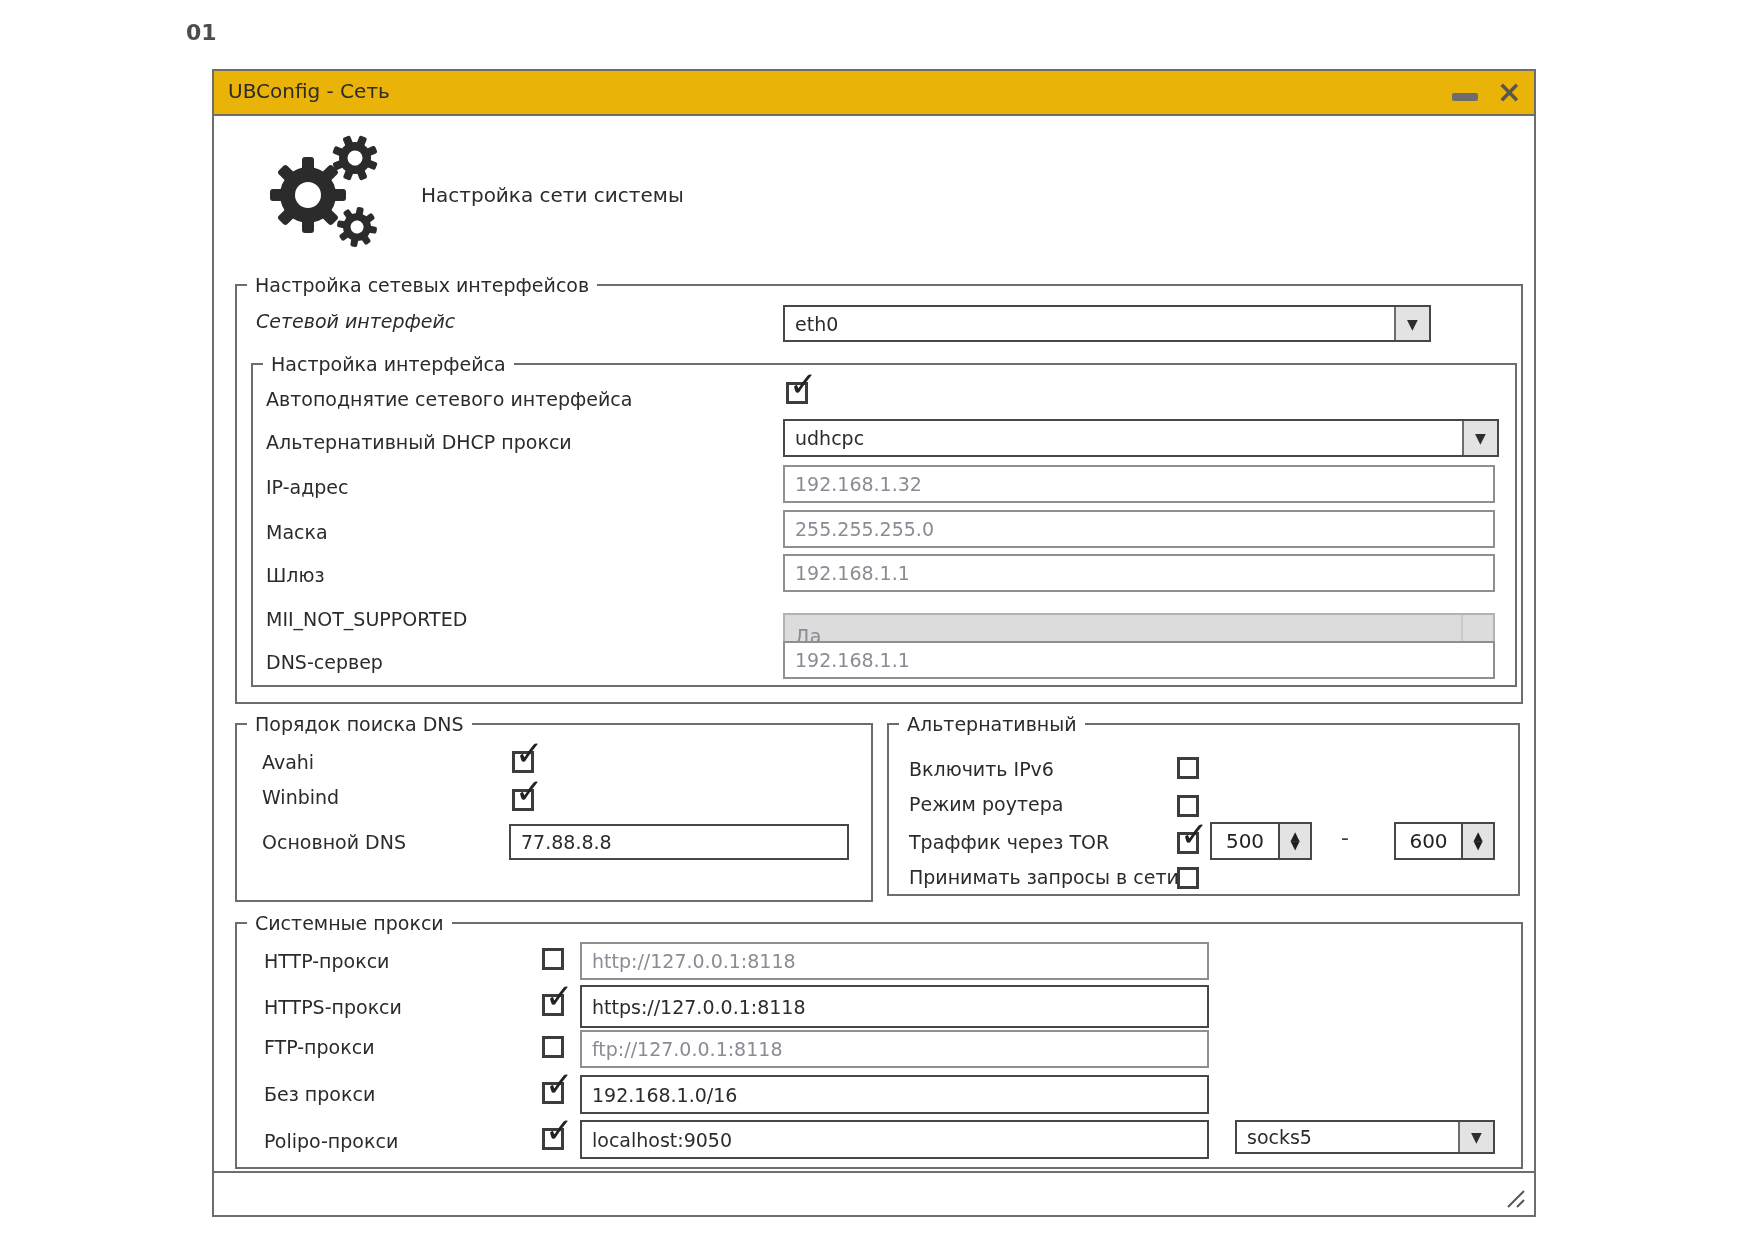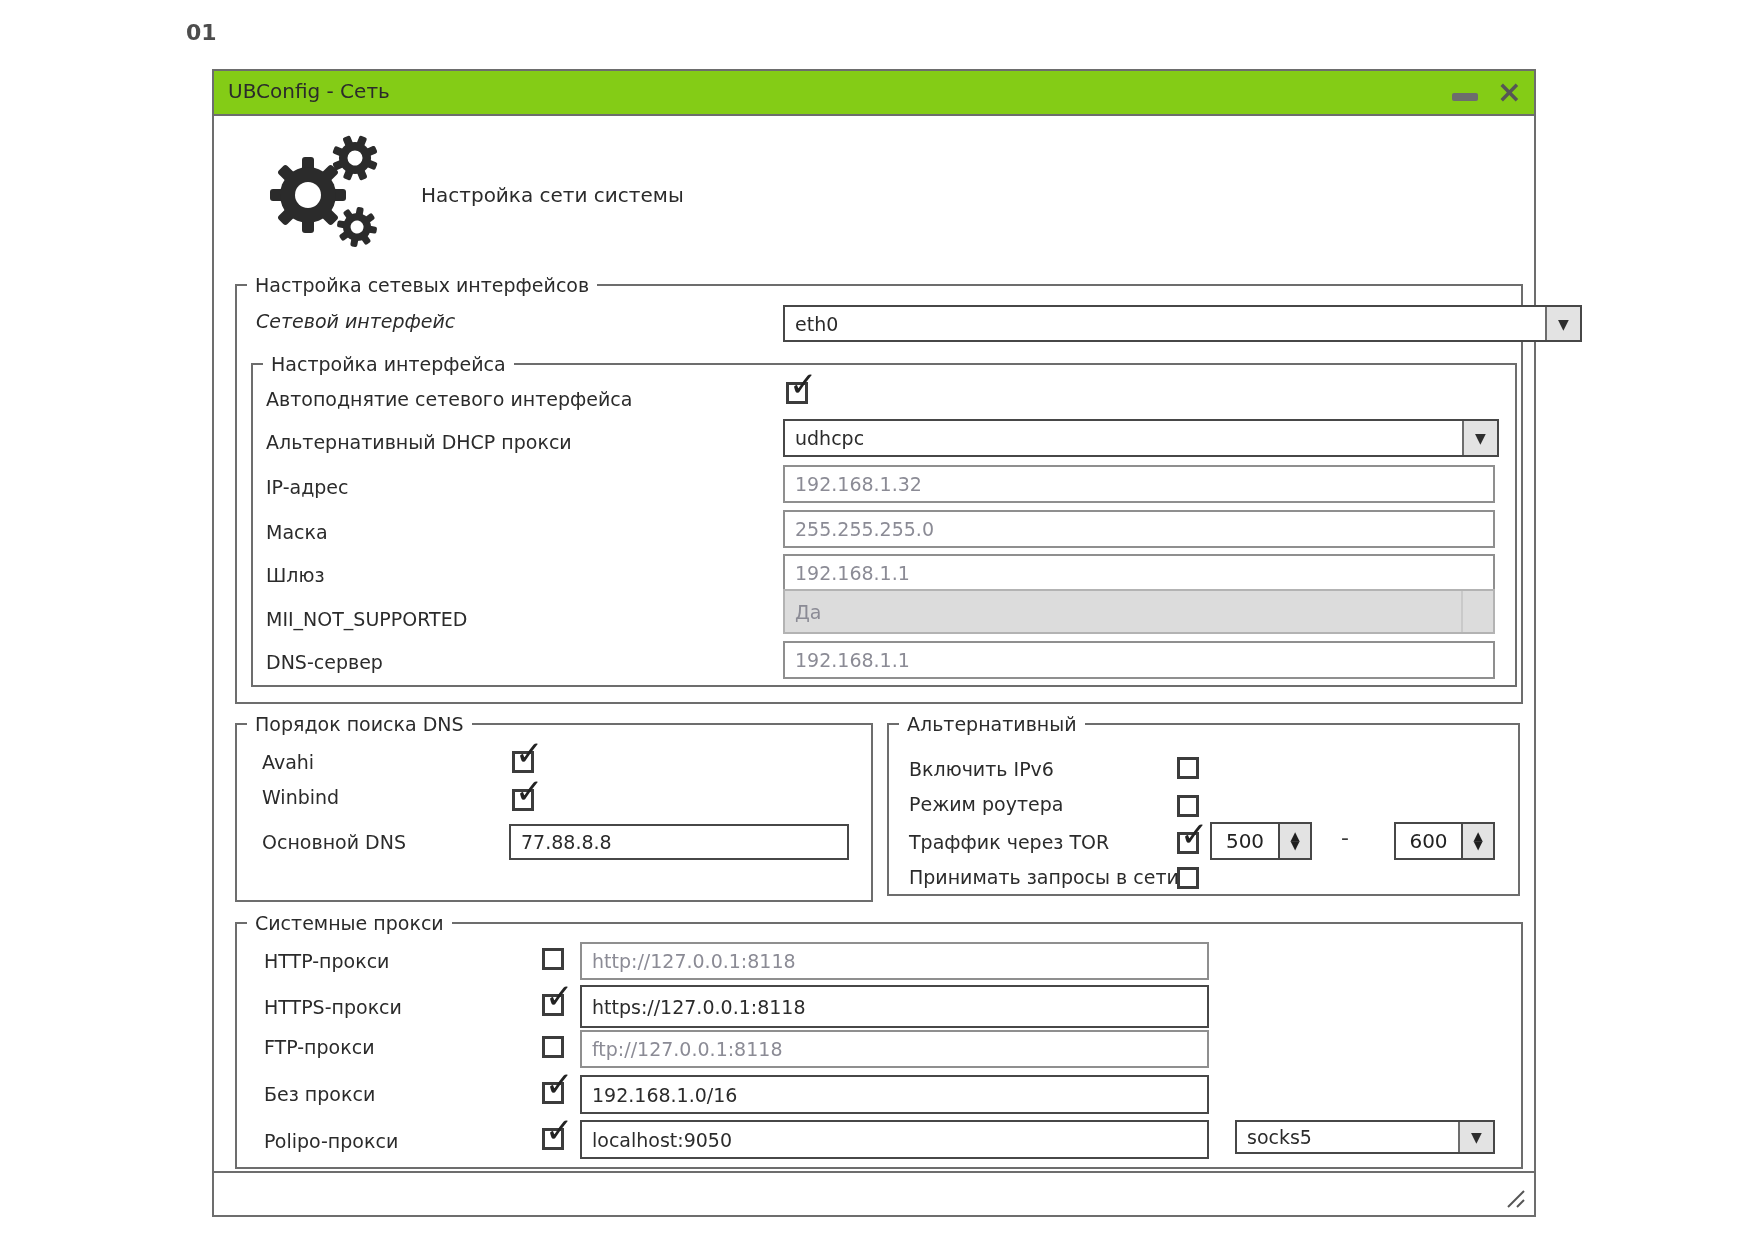--- a/index.html
+++ b/index.html
@@ -2,21 +2,21 @@
 <html><head>
 <meta charset="utf-8">
 <style>
   html,body{margin:0;padding:0;background:#ffffff;}
   .canvas{position:relative;width:1753px;height:1240px;background:#fff;overflow:hidden;
           font-family:"DejaVu Sans","Liberation Sans",sans-serif;color:#2b2b2b;}
   .fig-label{position:absolute;left:186px;top:20px;font-size:22px;font-weight:bold;color:#4d4d4d;}
 
   .window{position:absolute;left:212px;top:69px;width:1324px;height:1148px;
           border:2px solid #6d6d6d;background:#fff;box-sizing:border-box;}
-  .titlebar{position:absolute;left:0;top:0;right:0;height:43px;border-bottom:2px solid #6d6d6d;background:#84cc16;}
+  .titlebar{position:absolute;left:0;top:0;right:0;height:43px;border-bottom:2px solid #6d6d6d;background:#eab308;}
   .title{position:absolute;left:14px;top:8px;font-size:20px;color:#2b2b2b;white-space:nowrap;}
   .min-dash{position:absolute;right:56px;top:22px;width:26px;height:8px;background:#6d6d6d;border-radius:2px;}
   .close-x{position:absolute;right:12px;top:1px;font-size:30px;font-weight:bold;color:#565656;line-height:40px;}
 
   .gears{position:absolute;left:52px;top:60px;}
   .subtitle{position:absolute;left:207px;top:112px;font-size:20px;color:#2b2b2b;white-space:nowrap;}
 
   .groupbox{position:absolute;border:2px solid #6d6d6d;box-sizing:border-box;background:transparent;}
   .legend{position:absolute;top:-14px;left:10px;background:#fff;padding:0 8px;font-size:19px;
           color:#2b2b2b;white-space:nowrap;line-height:26px;}
@@ -109,21 +109,21 @@
         <circle r="14"></circle>
         <circle r="6.5" fill="#ffffff"></circle>
       </g>
     </svg>
     <div class="subtitle">Настройка сети системы</div>
 
     <div class="groupbox" style="left:21px;top:213px;width:1288px;height:420px;">
       <span class="legend">Настройка сетевых интерфейсов</span>
 
       <span class="lbl" style="left:19px;top:22px;font-style:italic;">Сетевой интерфейс</span>
-      <div class="combo" style="left:546px;top:19px;width:799px;height:37px;gap:17px;">
+      <div class="combo" style="left:546px;top:19px;width:648px;height:37px;gap:17px;">
         <span class="val">eth0</span>
         <span class="btn">▼</span>
       </div>
 
       <div class="groupbox" style="left:14px;top:77px;width:1266px;height:324px;">
         <span class="legend">Настройка интерфейса</span>
 
         <span class="lbl" style="left:13px;top:21px;">Автоподнятие сетевого интерфейса</span>
         <span class="cb checked" style="left:533px;top:17px;">
           <span class="check">✓</span>
@@ -144,21 +144,21 @@
         <div class="field muted" style="left:530px;top:145px;width:712px;height:38px;">
           <span>255.255.255.0</span>
         </div>
 
         <span class="lbl" style="left:13px;top:197px;">Шлюз</span>
         <div class="field muted" style="left:530px;top:189px;width:712px;height:38px;">
           <span>192.168.1.1</span>
         </div>
 
         <span class="lbl" style="left:13px;top:241px;">MII_NOT_SUPPORTED</span>
-        <div class="field disabled" style="left:530px;top:224px;width:712px;height:45px;">
+        <div class="field disabled" style="left:530px;top:248px;width:712px;height:45px;">
           <span>Да</span>
         </div>
 
         <span class="lbl" style="left:13px;top:284px;">DNS-сервер</span>
         <div class="field muted" style="left:530px;top:276px;width:712px;height:38px;">
           <span>192.168.1.1</span>
         </div>
       </div>
     </div>
 

